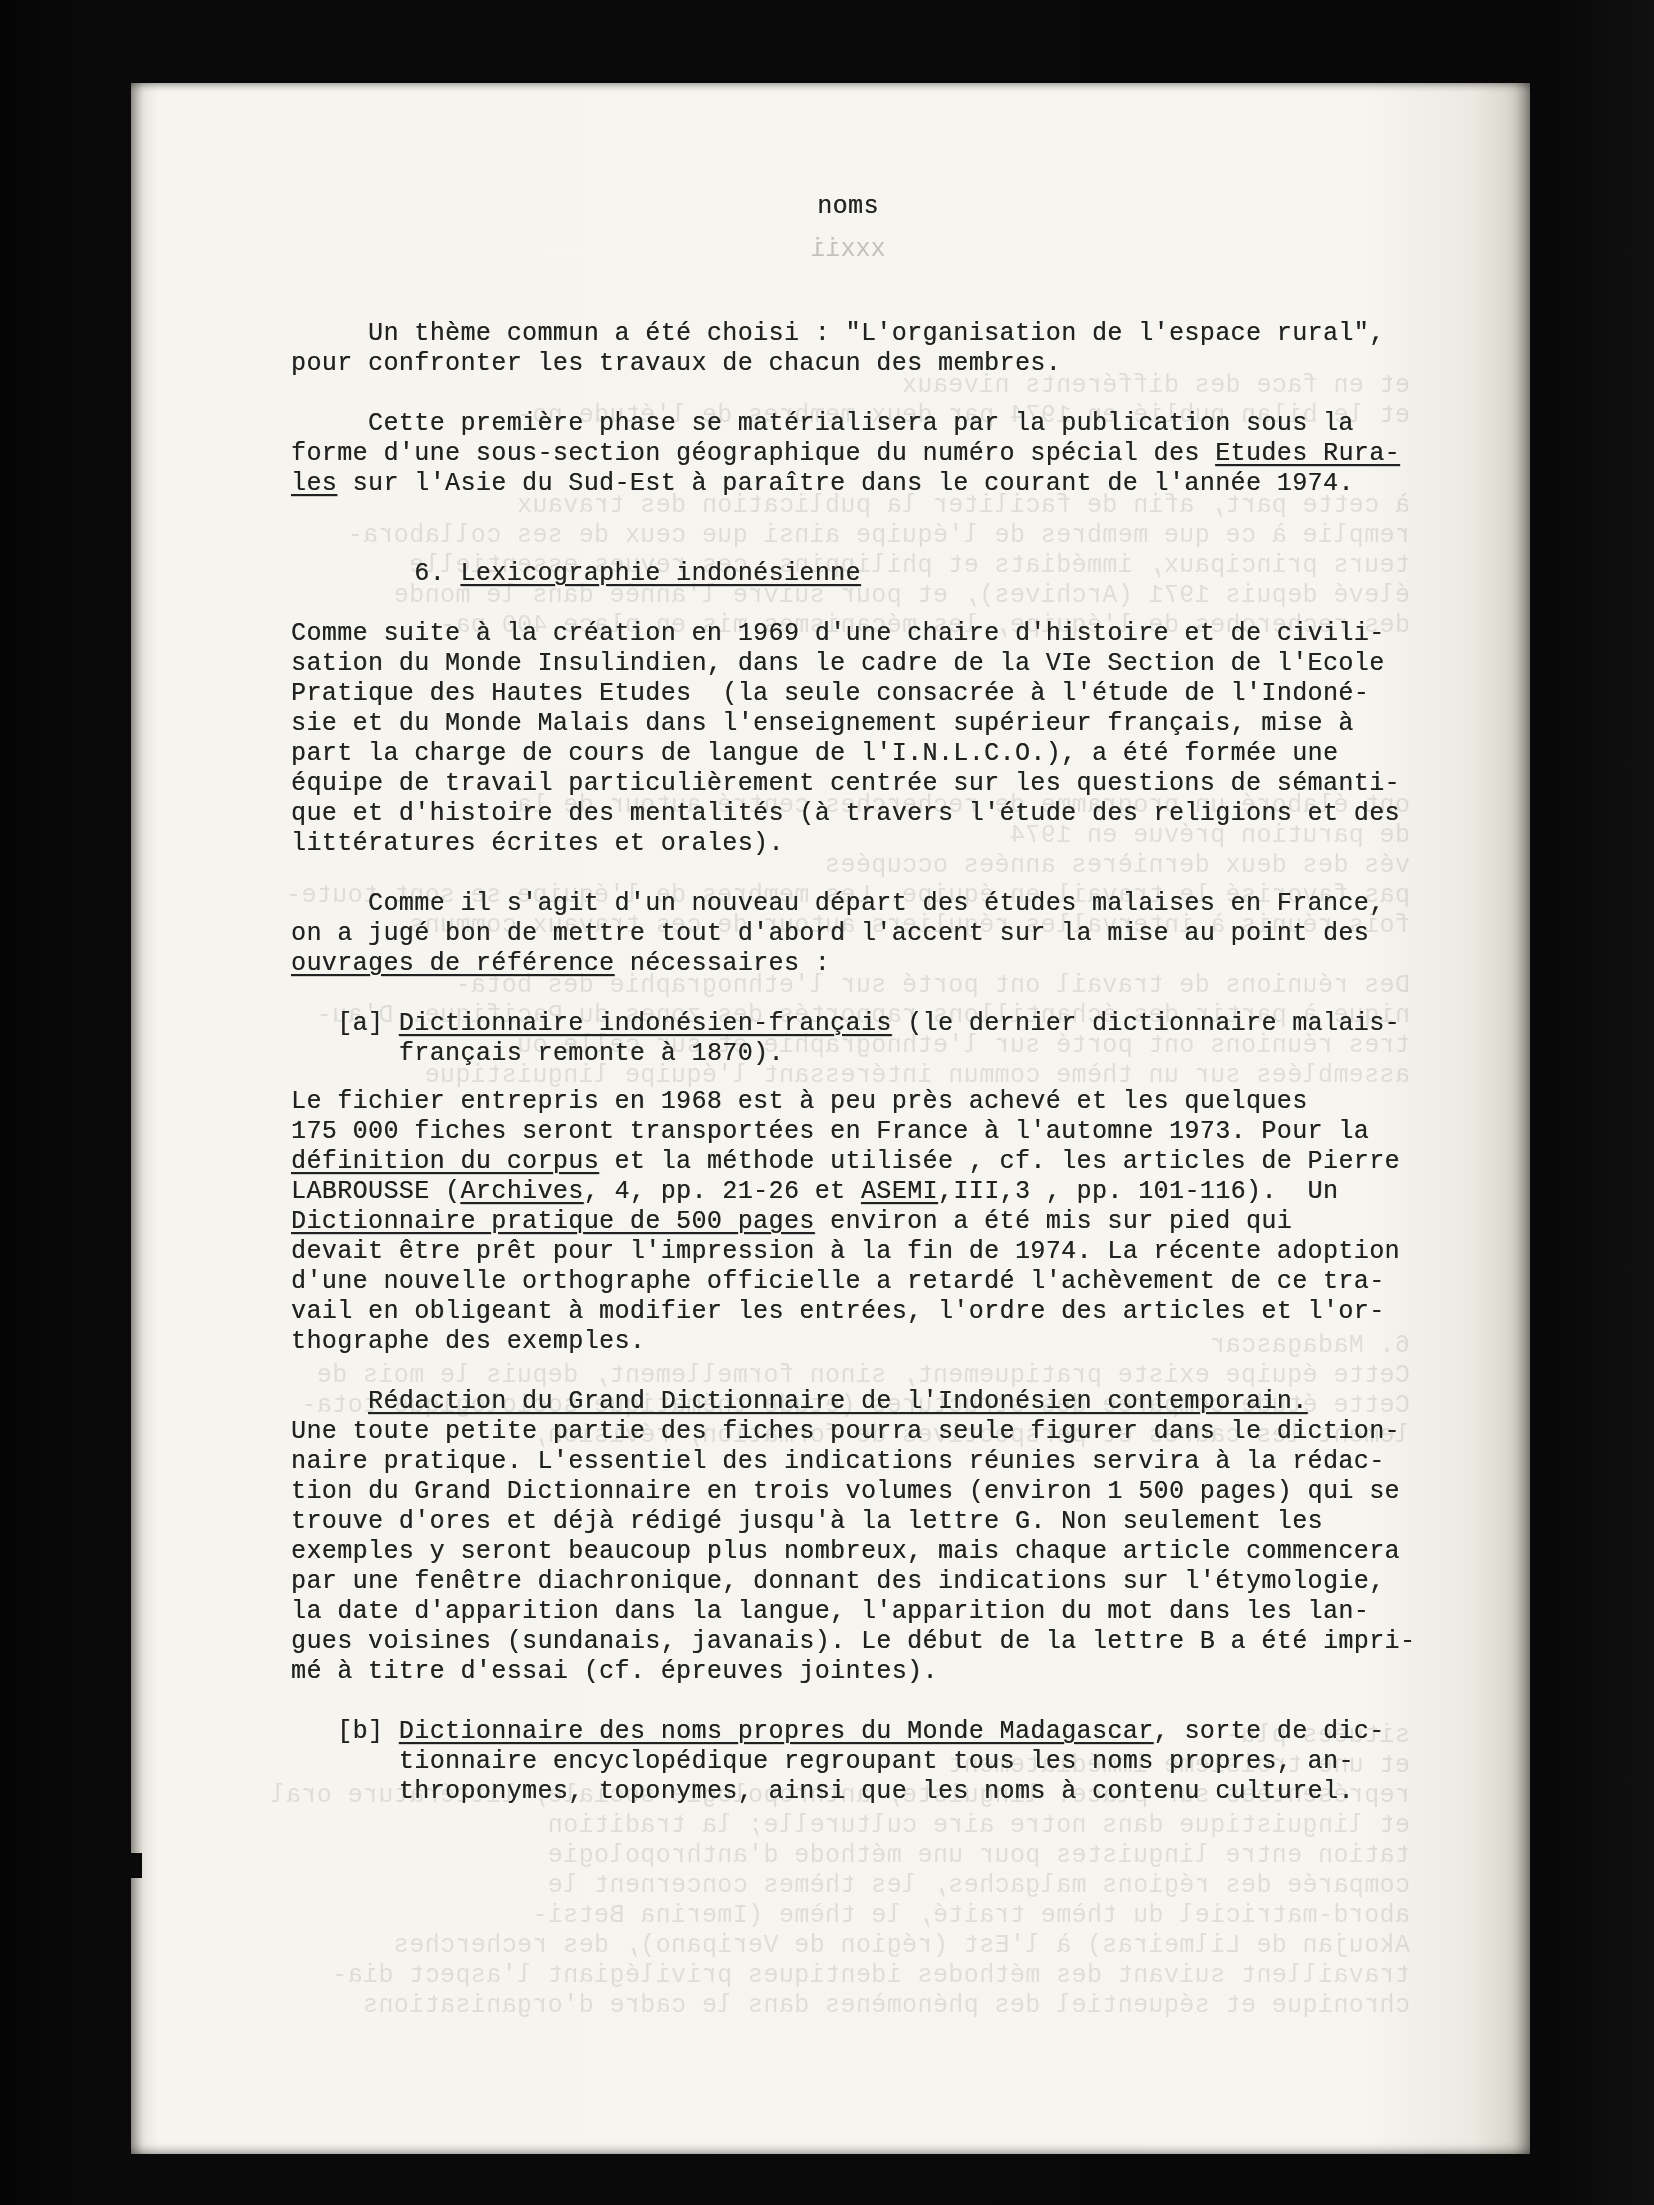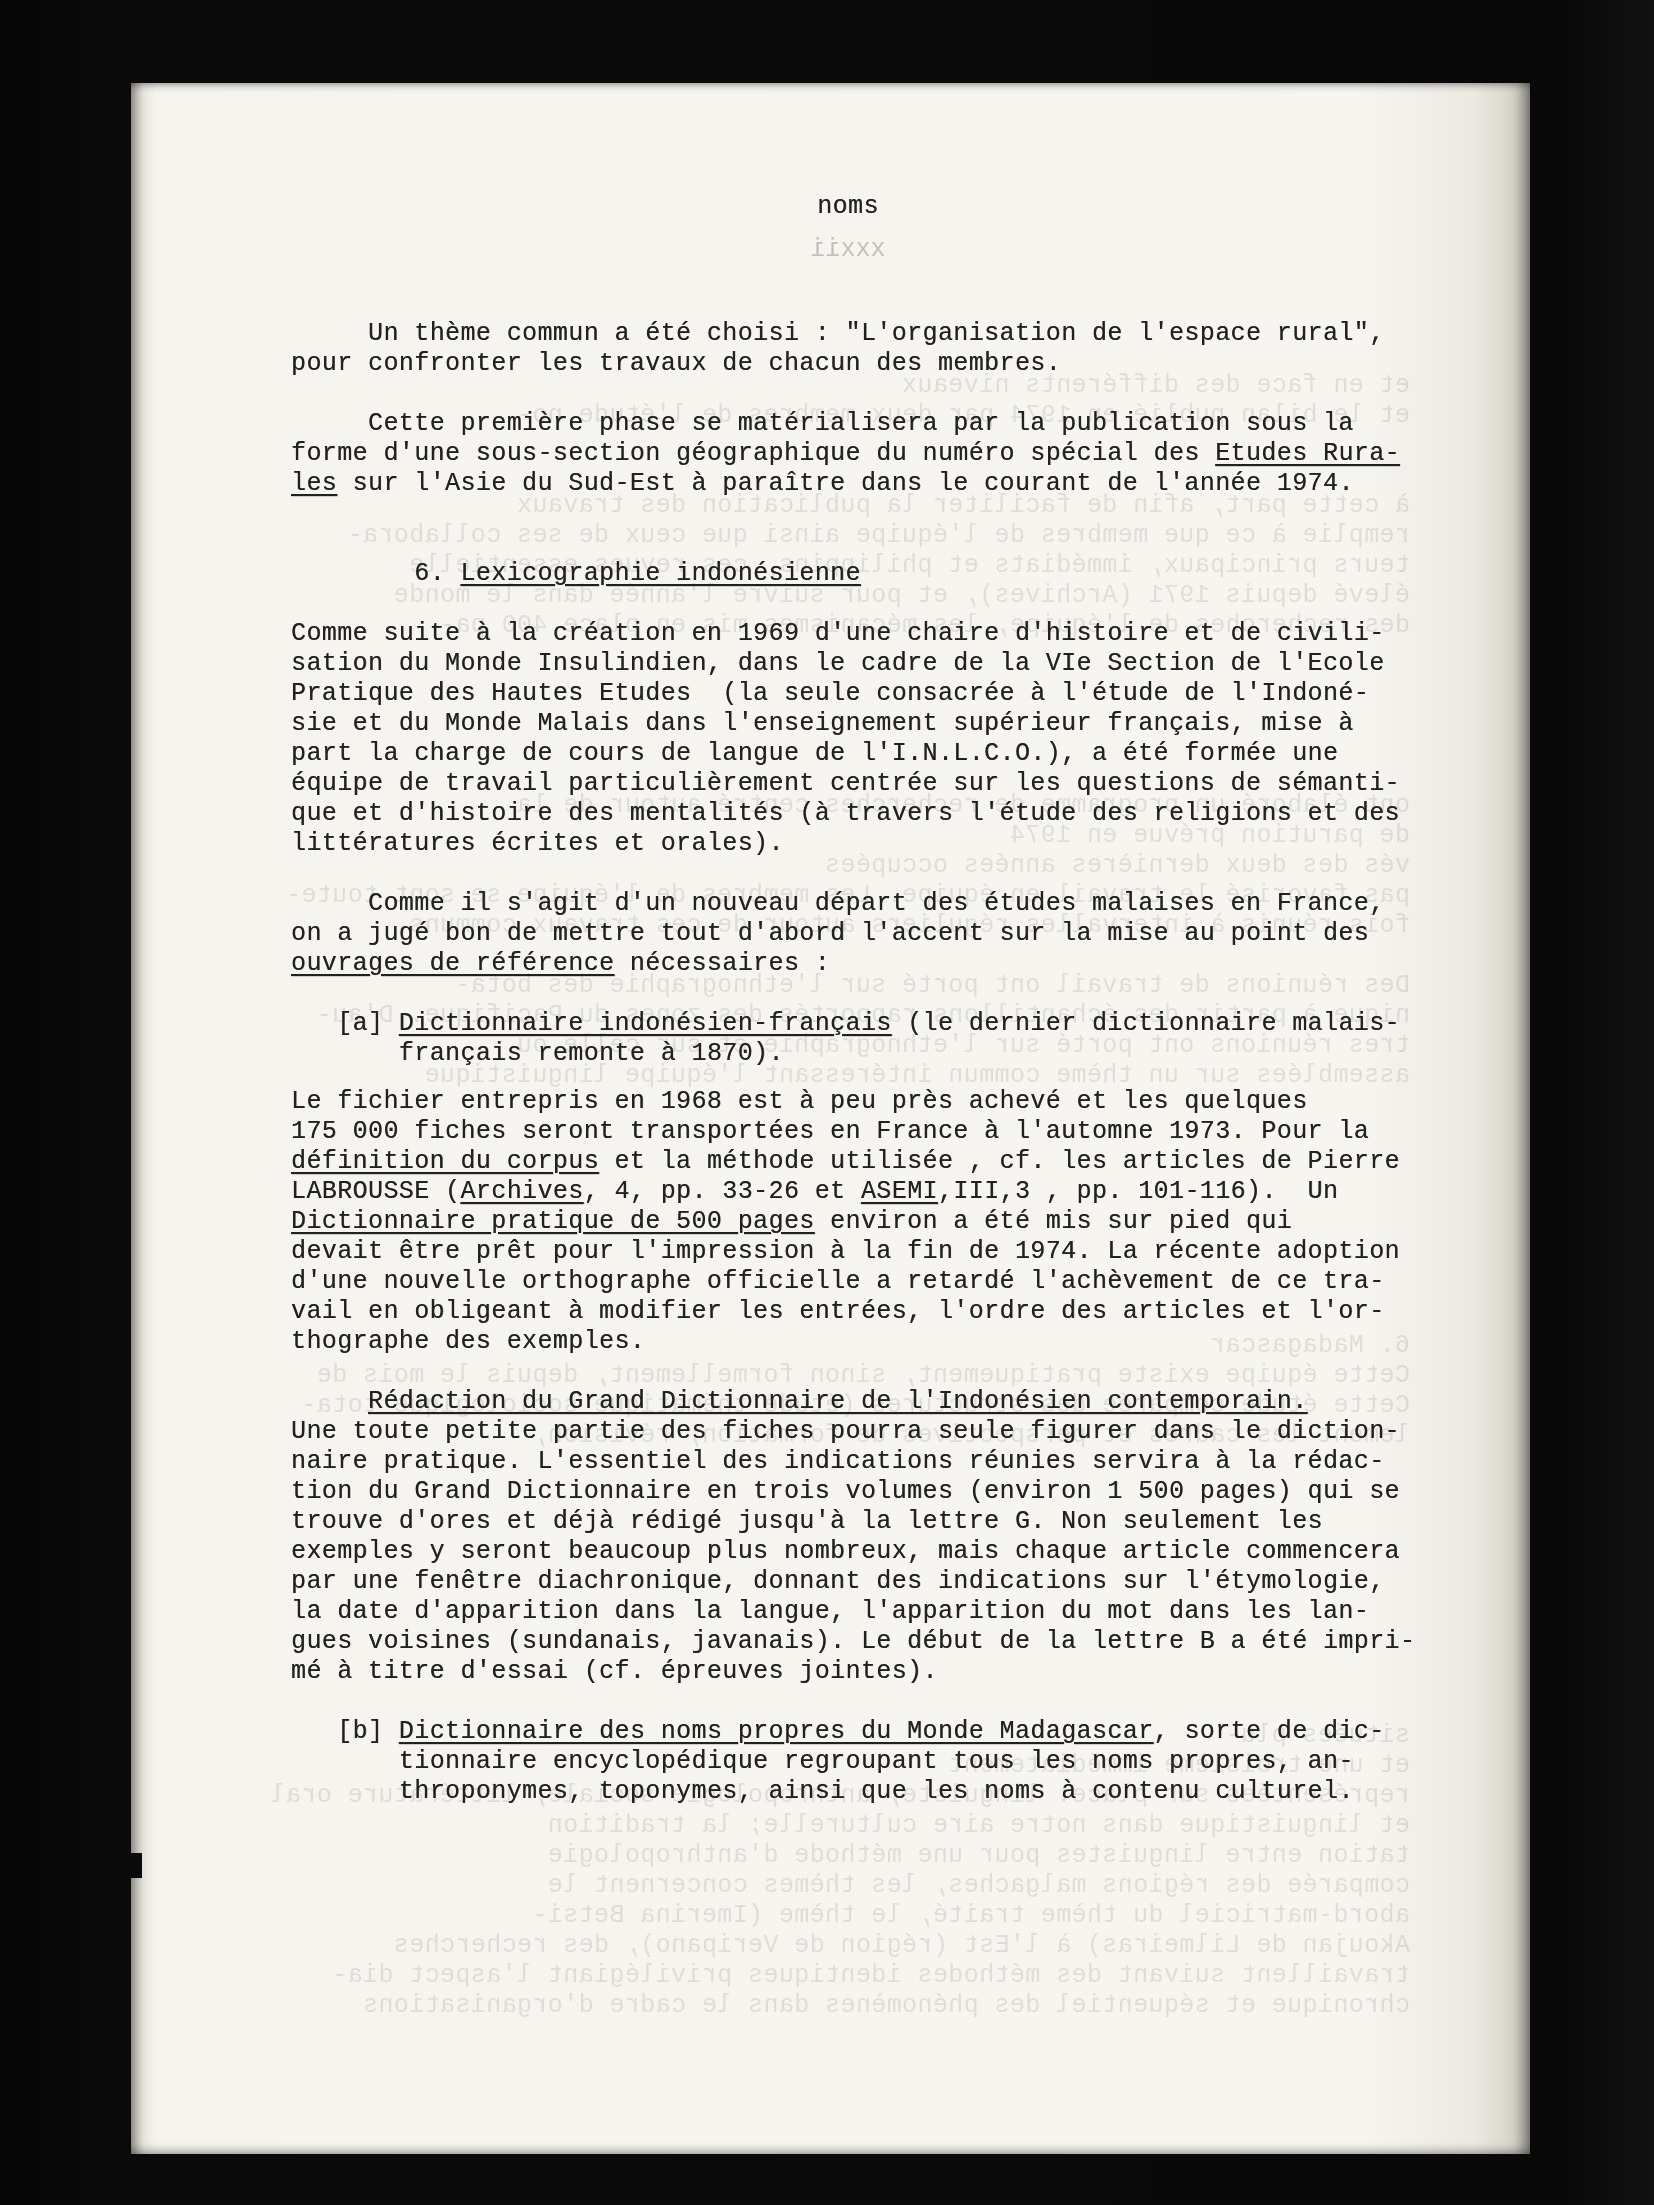--- a/index.html
+++ b/index.html
@@ -144,21 +144,21 @@
 sie et du Monde Malais dans l'enseignement supérieur français, mise à
 part la charge de cours de langue de l'I.N.L.C.O.), a été formée une
 équipe de travail particulièrement centrée sur les questions de sémanti-
 que et d'histoire des mentalités (à travers l'étude des religions et des
 littératures écrites et orales).</span></div><div class="para"><span>     Comme il s'agit d'un nouveau départ des études malaises en France,
 on a jugé bon de mettre tout d'abord l'accent sur la mise au point des
 </span><span class="u">ouvrages de référence</span><span> nécessaires :</span></div><div class="para tight"><span>   [a] </span><span class="u">Dictionnaire indonésien-français</span><span> (le dernier dictionnaire malais-
        français remonte à 1870).</span></div><div class="para"><span>Le fichier entrepris en 1968 est à peu près achevé et les quelques
 175 000 fiches seront transportées en France à l'automne 1973. Pour la
 </span><span class="u">définition du corpus</span><span> et la méthode utilisée , cf. les articles de Pierre
-LABROUSSE (</span><span class="u">Archives</span><span>, 4, pp. 33-26 et </span><span class="u">ASEMI</span><span>,III,3 , pp. 101-116).  Un
+LABROUSSE (</span><span class="u">Archives</span><span>, 4, pp. 21-26 et </span><span class="u">ASEMI</span><span>,III,3 , pp. 101-116).  Un
 </span><span class="u">Dictionnaire pratique de 500 pages</span><span> environ a été mis sur pied qui
 devait être prêt pour l'impression à la fin de 1974. La récente adoption
 d'une nouvelle orthographe officielle a retardé l'achèvement de ce tra-
 vail en obligeant à modifier les entrées, l'ordre des articles et l'or-
 thographe des exemples.</span></div><div class="para"><span>     </span><span class="u">Rédaction du Grand Dictionnaire de l'Indonésien contemporain.</span><span>
 Une toute petite partie des fiches pourra seule figurer dans le diction-
 naire pratique. L'essentiel des indications réunies servira à la rédac-
 tion du Grand Dictionnaire en trois volumes (environ 1 500 pages) qui se
 trouve d'ores et déjà rédigé jusqu'à la lettre G. Non seulement les
 exemples y seront beaucoup plus nombreux, mais chaque article commencera

